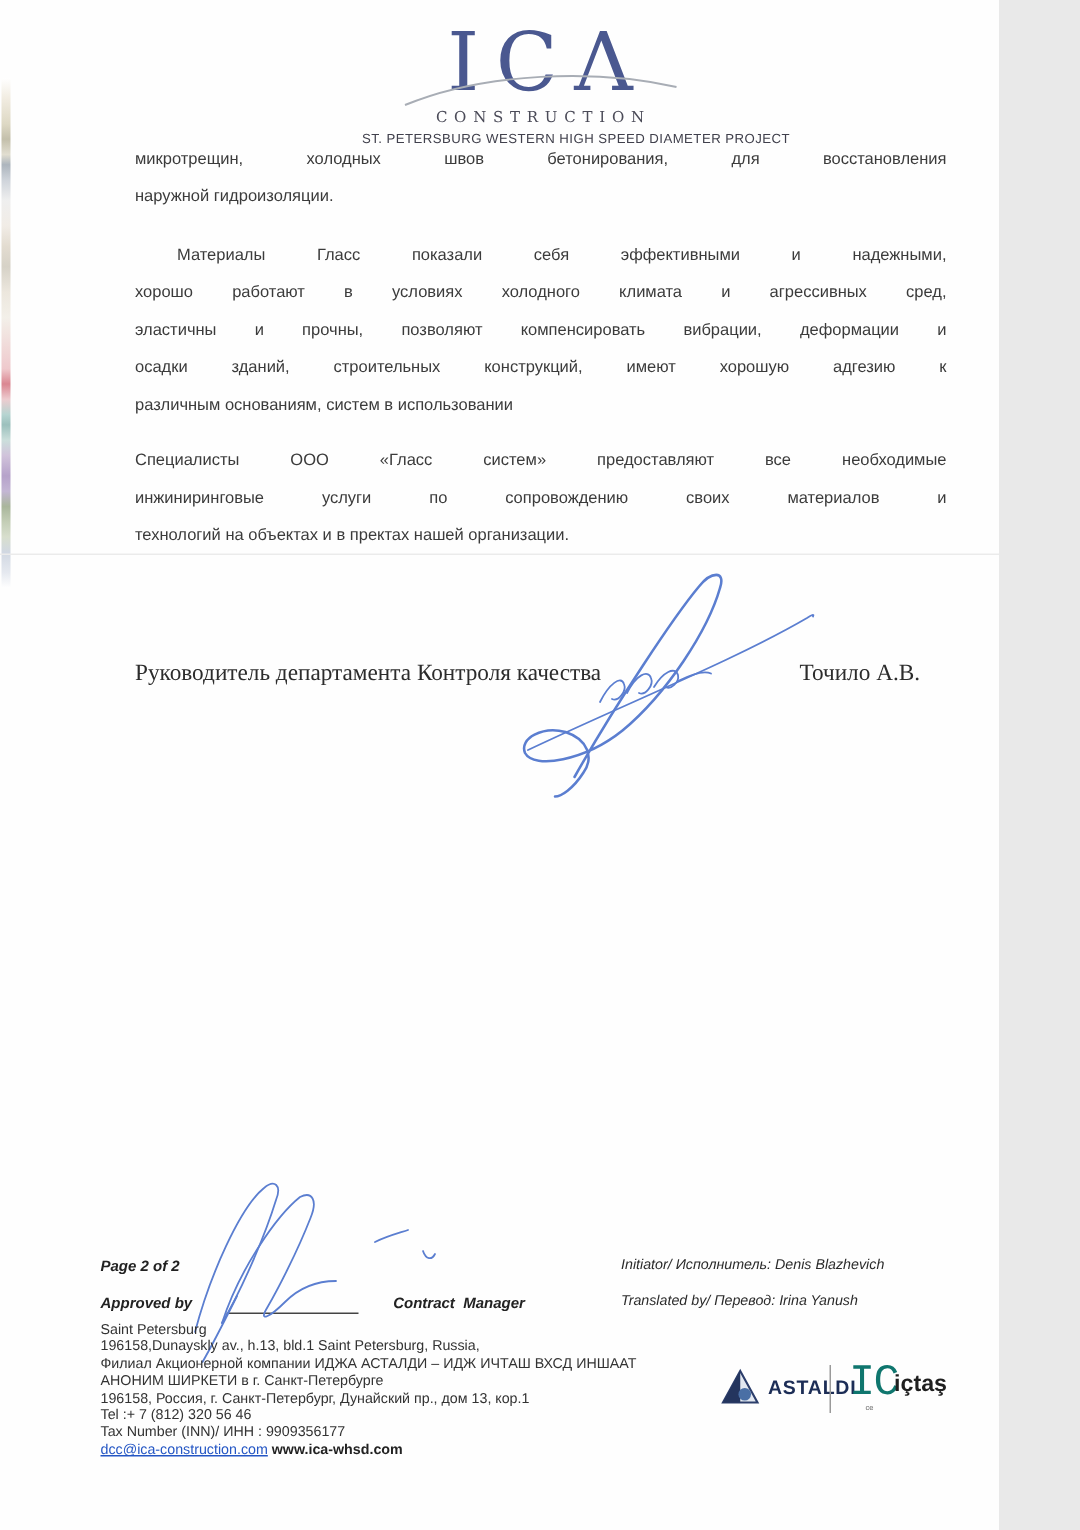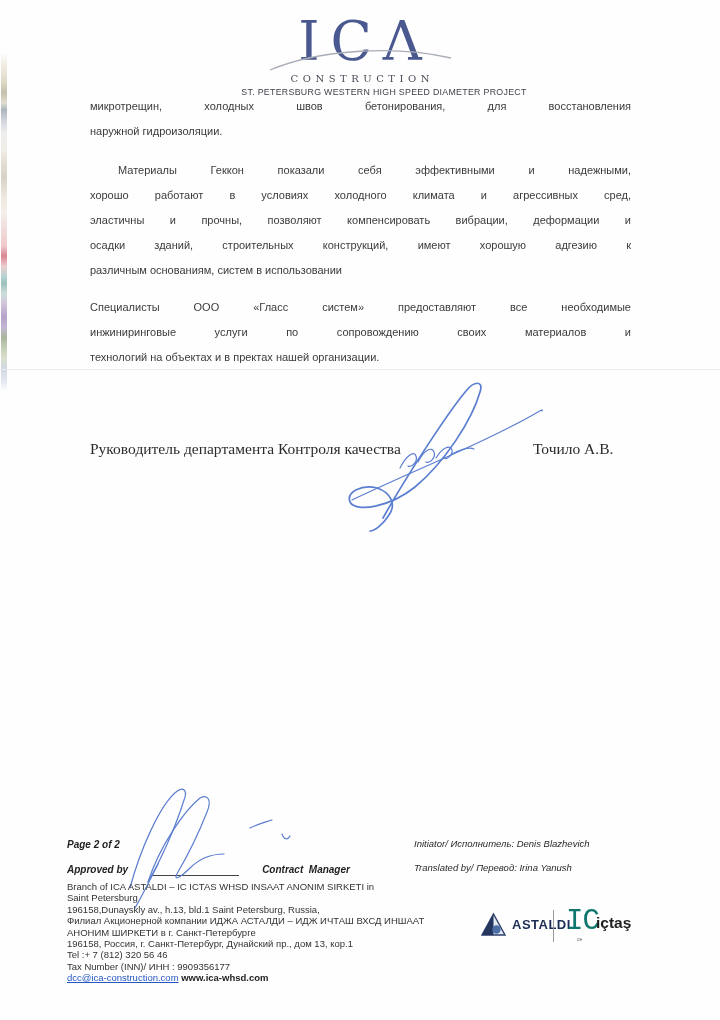--- a/index.html
+++ b/index.html
@@ -1,16 +1,16 @@
 <!DOCTYPE html>
 <html><head>
 <meta charset="utf-8">
 <style>
   html,body{margin:0;padding:0;background:#e9e9e9;}
-  .page{position:relative;width:720px;height:1020px;background:#fefefe;overflow:hidden;
+  .page{position:relative;width:666px;height:1020px;background:#fefefe;overflow:hidden;
         font-family:"Liberation Sans",sans-serif;}
 
   
   .edge-strip{position:absolute;left:1px;top:52px;width:6px;height:340px;opacity:.85;
     background:linear-gradient(to bottom,
       #ffffff 0%, #efe9dc 4%, #d8d2ba 9%, #b9b49c 12%, #dcd8c8 15%,
       #9ea8b2 17%, #c6ccd4 20%, #ececec 24%, #efe9e2 29%, #ded6c8 33%,
       #cfcabd 37%, #e9e3d8 42%, #f1ede5 47%, #ecc0c4 57%, #d4717e 60%,
       #eac3c7 63%, #a9cdc9 66%, #8ab5b1 68%, #c2d9d5 71%, #c9b9d5 74%,
       #a992c1 78%, #b9a9cd 81%, #9aa98a 84%, #b9c5a9 87%, #d1d9c5 90%,
@@ -86,21 +86,21 @@
     <div class="logo-construction">CONSTRUCTION</div>
     <div class="logo-tagline">ST. PETERSBURG WESTERN HIGH SPEED DIAMETER PROJECT</div>
   </div>
 
   <div class="body-text">
     <div class="para p1">
         <div class="bline">микротрещин, холодных швов бетонирования, для восстановления</div>
         <div class="bline last">наружной гидроизоляции.</div>
       </div>
     <div class="para p2">
-        <div class="bline ind">Материалы Геккон показали себя эффективными и надежными,</div>
+        <div class="bline ind">Материалы Гласс показали себя эффективными и надежными,</div>
         <div class="bline">хорошо работают в условиях холодного климата и агрессивных сред,</div>
         <div class="bline">эластичны и прочны, позволяют компенсировать вибрации, деформации и</div>
         <div class="bline">осадки зданий, строительных конструкций, имеют хорошую адгезию к</div>
         <div class="bline last">различным основаниям, систем в использовании</div>
       </div>
     <div class="para p3">
         <div class="bline">Специалисты ООО «Гласс систем» предоставляют все необходимые</div>
         <div class="bline">инжиниринговые  услуги по сопровождению своих материалов и</div>
         <div class="bline last">технологий на объектах и в пректах нашей организации.</div>
       </div>
@@ -144,21 +144,20 @@
   <svg class="sig-footer" width="205" height="135" viewBox="0 0 205 135">
     <path class="sig-stroke sig-thin" d="M30,108 C40,70 60,25 76,12 C83,6 88,10 84,20 C76,46 60,82 48,102"></path>
     <path class="sig-stroke sig-thin" d="M48,102 C60,65 85,30 100,18 C108,14 112,20 107,32 C98,55 85,80 78,92 C72,102 80,98 90,88 C100,78 112,74 124,74"></path>
     <path class="sig-stroke sig-thin" d="M58,84 C50,100 42,116 35,128"></path>
     <path class="sig-stroke sig-thin" d="M150,48 C158,44 166,42 172,40"></path>
     <path class="sig-stroke sig-thin" d="M182,54 C184,60 188,60 190,56"></path>
   </svg>
 
   <div class="address">
     <div>
-        <div>Branch of ICA ASTALDI – IC ICTAS WHSD INSAAT ANONIM SIRKETI in</div>
         <div>Saint Petersburg</div>
         <div>196158,Dunayskly av., h.13, bld.1 Saint Petersburg, Russia,</div>
         <div>Филиал Акционерной компании ИДЖА АСТАЛДИ – ИДЖ ИЧТАШ ВХСД ИНШААТ</div>
         <div>АНОНИМ ШИРКЕТИ в г. Санкт-Петербурге</div>
         <div>196158, Россия, г. Санкт-Петербург, Дунайский пр., дом 13, кор.1</div>
         <div>Tel :+ 7 (812) 320 56 46</div>
         <div>Tax Number (INN)/ ИНН : 9909356177</div>
       </div>
     <div>
       <a href="#">dcc@ica-construction.com</a>

